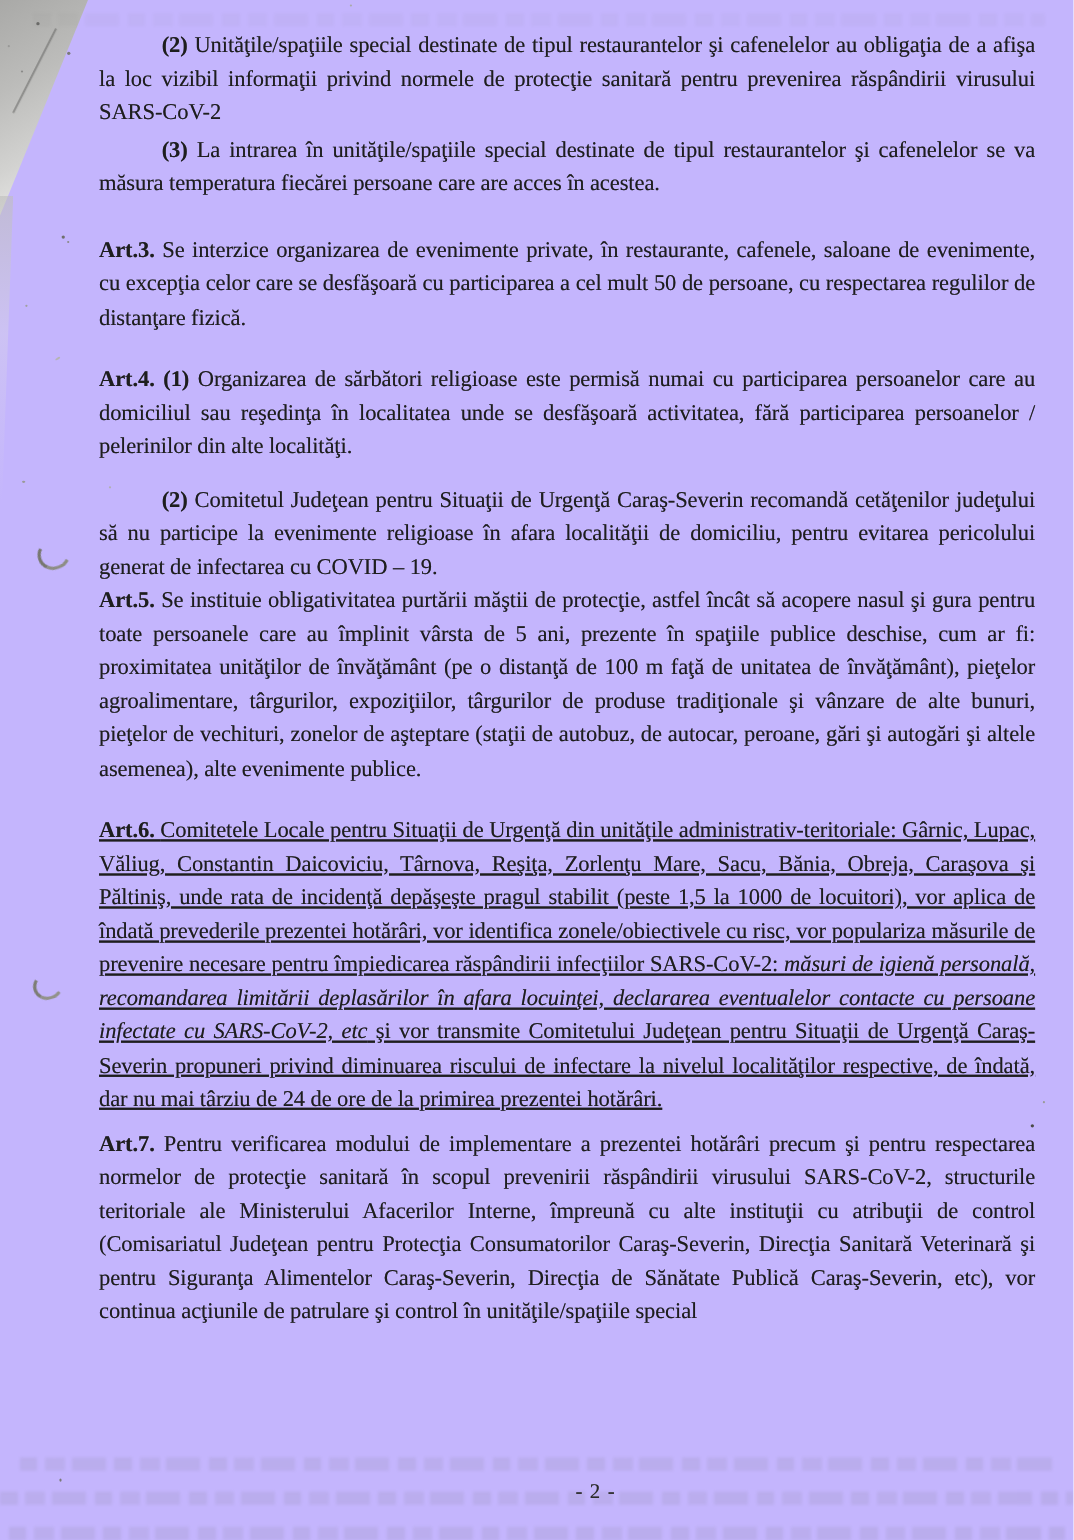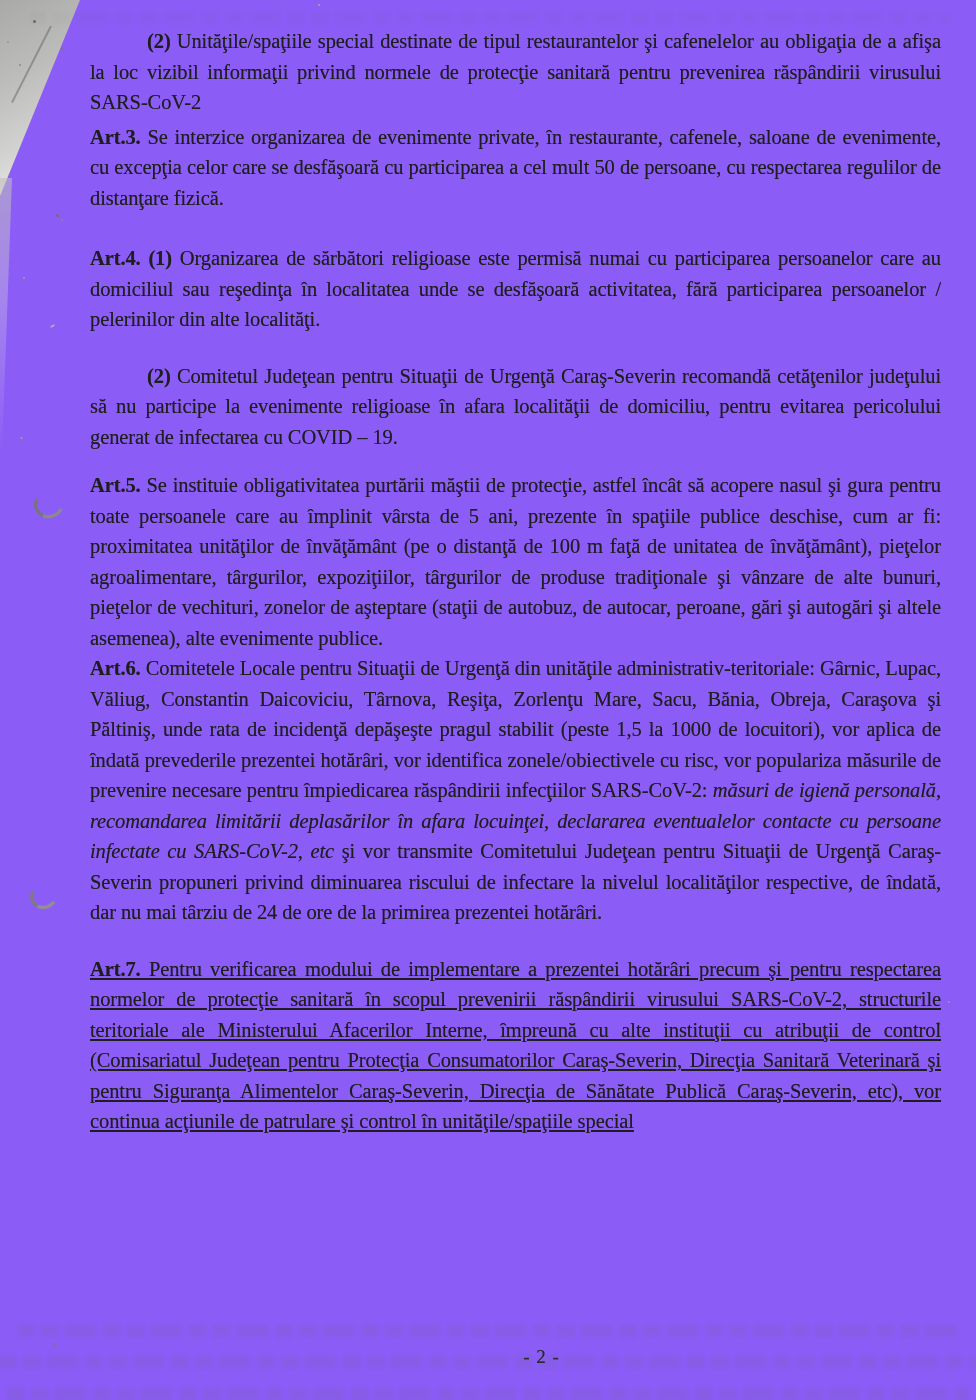--- a/index.html
+++ b/index.html
@@ -1,18 +1,18 @@
 <!DOCTYPE html>
 <html><head>
 <meta charset="utf-8">
 <style>
   html, body { margin:0; padding:0; background:#ffffff; }
   .page {
     position:relative; width:976px; height:1400px;
-    background:#8b5cf6; overflow:hidden;
+    background:#c4b5fd; overflow:hidden;
     font-family:"Liberation Serif", serif;
   }
   
   .doc {
     position:absolute; left:90px; top:26px; width:851px;
     color:#1e1e1e; font-size:20.5px; line-height:30.5px;
     letter-spacing:-0.1px; text-align:justify;
     text-shadow:0 0 0.6px rgba(30,30,30,0.55);
   }
   .doc p { margin:0; }
@@ -104,20 +104,21 @@
   <i class="speck" style="left:937px;top:1022px;width:3px;height:3px;background:#4a4a48;"></i>
   <i class="speck" style="left:54px;top:1344px;width:2px;height:3px;background:#7a7a78;"></i>
 
   <div class="ghost ghost-top"></div>
   <div class="ghost ghost-1"></div>
   <div class="ghost ghost-2"></div>
   <div class="ghost ghost-3"></div>
 
   <div class="doc">
       <p class="indent"><span class="b">(2) </span><span>Unităţile/spaţiile special destinate de tipul restaurantelor şi cafenelelor au obligaţia de a afişa la loc vizibil informaţii privind normele de protecţie sanitară pentru prevenirea răspândirii virusului SARS-CoV-2</span></p>
+      <p class="indent"><span class="b">(3) </span><span>La intrarea în unităţile/spaţiile special destinate de tipul restaurantelor şi cafenelelor se va măsura temperatura fiecărei persoane care are acces în acestea.</span></p>
       <p><span class="b">Art.3. </span><span>Se interzice organizarea de evenimente private, în restaurante, cafenele, saloane de evenimente, cu excepţia celor care se desfăşoară cu participarea a cel mult 50 de persoane, cu respectarea regulilor de distanţare fizică.</span></p>
       <p><span class="b">Art.4. (1)</span><span> Organizarea de sărbători religioase este permisă numai cu participarea persoanelor care au domiciliul sau reşedinţa în localitatea unde se desfăşoară activitatea, fără participarea persoanelor / pelerinilor din alte localităţi.</span></p>
       <p class="indent"><span class="b">(2) </span><span>Comitetul Judeţean pentru Situaţii de Urgenţă Caraş-Severin recomandă cetăţenilor judeţului să nu participe la evenimente religioase în afara localităţii de domiciliu, pentru evitarea pericolului generat de infectarea cu COVID – 19.</span></p>
       <p><span class="b">Art.5. </span><span>Se instituie obligativitatea purtării măştii de protecţie, astfel încât să acopere nasul şi gura pentru toate persoanele care au împlinit vârsta de 5 ani, prezente în spaţiile publice deschise, cum ar fi: proximitatea unităţilor de învăţământ (pe o distanţă de 100 m faţă de unitatea de învăţământ), pieţelor agroalimentare, târgurilor, expoziţiilor, târgurilor de produse tradiţionale şi vânzare de alte bunuri, pieţelor de vechituri, zonelor de aşteptare (staţii de autobuz, de autocar, peroane, gări şi autogări şi altele asemenea), alte evenimente publice.</span></p>
       <p><span class="b">Art.6. </span><span>Comitetele Locale pentru Situaţii de Urgenţă din unităţile administrativ-teritoriale: Gârnic, Lupac, Văliug, Constantin Daicoviciu, Târnova, Reşiţa, Zorlenţu Mare, Sacu, Bănia, Obreja, Caraşova şi Păltiniş, unde rata de incidenţă depăşeşte pragul stabilit (peste 1,5 la 1000 de locuitori), vor aplica de îndată prevederile prezentei hotărâri, vor identifica zonele/obiectivele cu risc, vor populariza măsurile de prevenire necesare pentru împiedicarea răspândirii infecţiilor SARS-CoV-2: </span><span class="i">măsuri de igienă personală, recomandarea limitării deplasărilor în afara locuinţei, declararea eventualelor contacte cu persoane infectate cu SARS-CoV-2, etc</span><span> şi vor transmite Comitetului Judeţean pentru Situaţii de Urgenţă Caraş-Severin propuneri privind diminuarea riscului de infectare la nivelul localităţilor respective, de îndată, dar nu mai târziu de 24 de ore de la primirea prezentei hotărâri.</span></p>
       <p><span class="b">Art.7. </span><span>Pentru verificarea modului de implementare a prezentei hotărâri precum şi pentru respectarea normelor de protecţie sanitară în scopul prevenirii răspândirii virusului SARS-CoV-2, structurile teritoriale ale Ministerului Afacerilor Interne, împreună cu alte instituţii cu atribuţii de control (Comisariatul Judeţean pentru Protecţia Consumatorilor Caraş-Severin, Direcţia Sanitară Veterinară şi pentru Siguranţa Alimentelor Caraş-Severin, Direcţia de Sănătate Publică Caraş-Severin, etc), vor continua acţiunile de patrulare şi control în unităţile/spaţiile special</span></p>
     </div>
 
   <div class="page-number">- 2 -</div>
 

